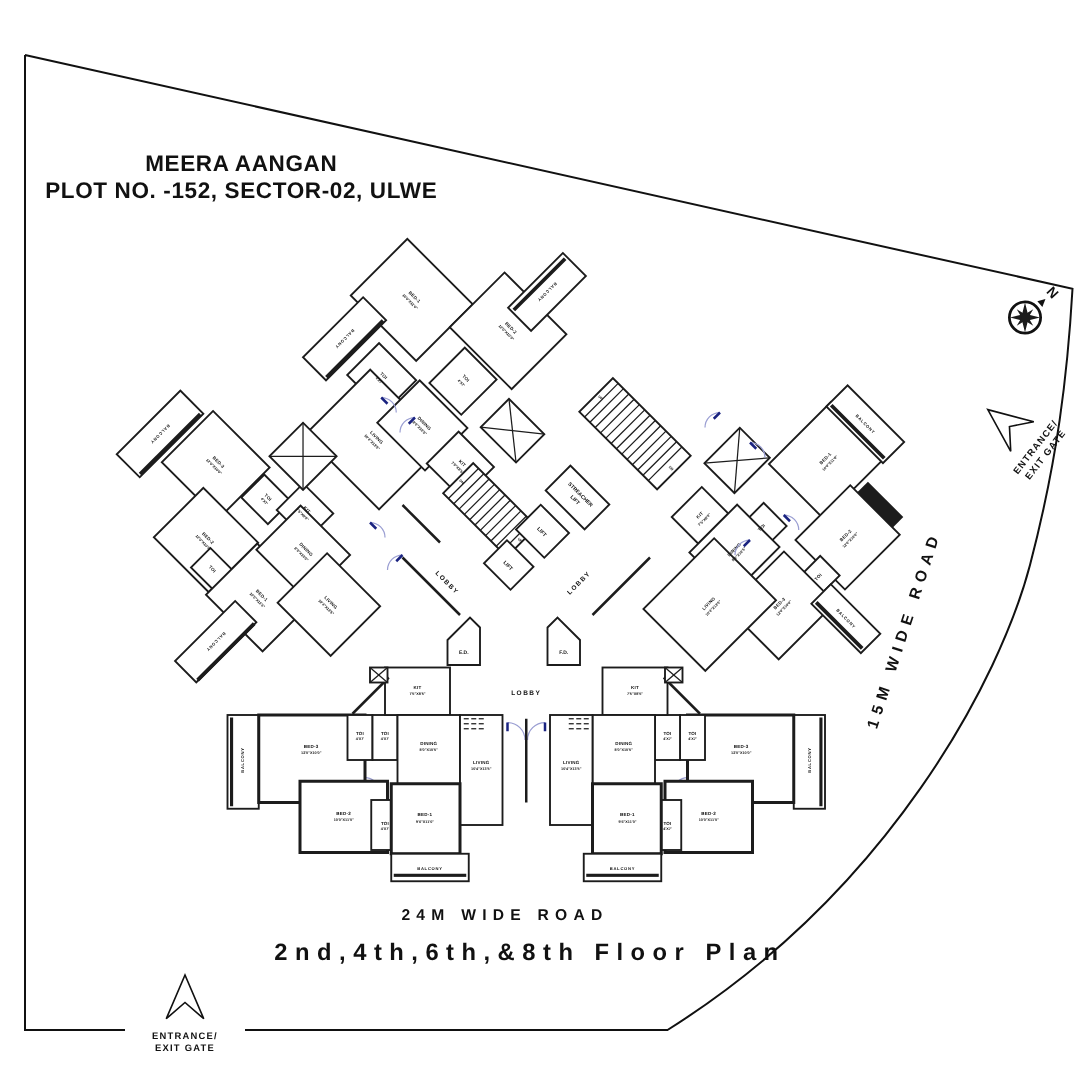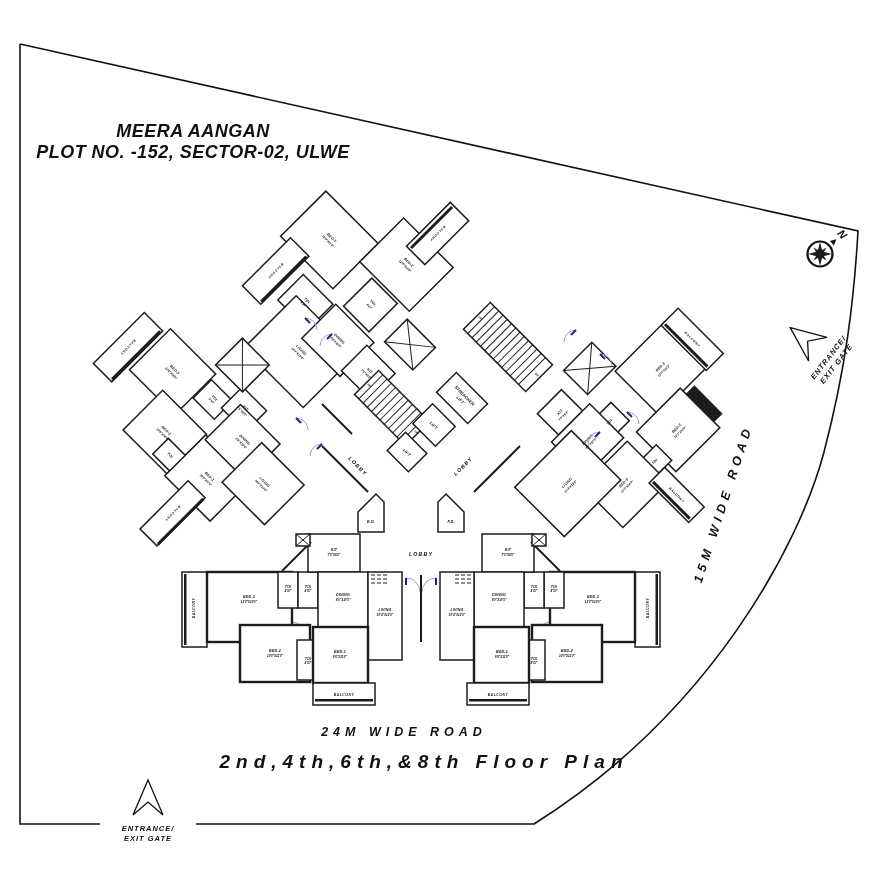--- a/index.html
+++ b/index.html
@@ -1,16 +1,16 @@
 <!DOCTYPE html>
 <html><head>
 <meta charset="utf-8">
 <style>
   html,body{margin:0;padding:0;background:#ffffff;}
-  #stage{position:relative;width:870px;height:870px;background:#ffffff;overflow:hidden;font-style:italic;}
+  #stage{position:relative;width:870px;height:870px;background:#ffffff;overflow:hidden;}
   svg{position:absolute;left:0;top:0;}
   svg text{font-family:"Liberation Sans","DejaVu Sans",sans-serif;fill:#111;}
   .t-title{font-size:18px;font-weight:600;letter-spacing:.5px;}
   .t-plan{font-size:19px;font-weight:bold;letter-spacing:6px;}
   .t-road{font-size:12.5px;font-weight:bold;letter-spacing:5px;}
   .t-gate{font-size:7.5px;font-weight:bold;letter-spacing:1px;}
   .t-lobby{font-size:5.2px;font-weight:bold;letter-spacing:1.2px;}
   .t-lift{font-size:4.2px;font-weight:bold;}
   .t-duct{font-size:4px;font-weight:bold;}
   .t-room{font-size:3.6px;font-weight:bold;letter-spacing:.2px;}

